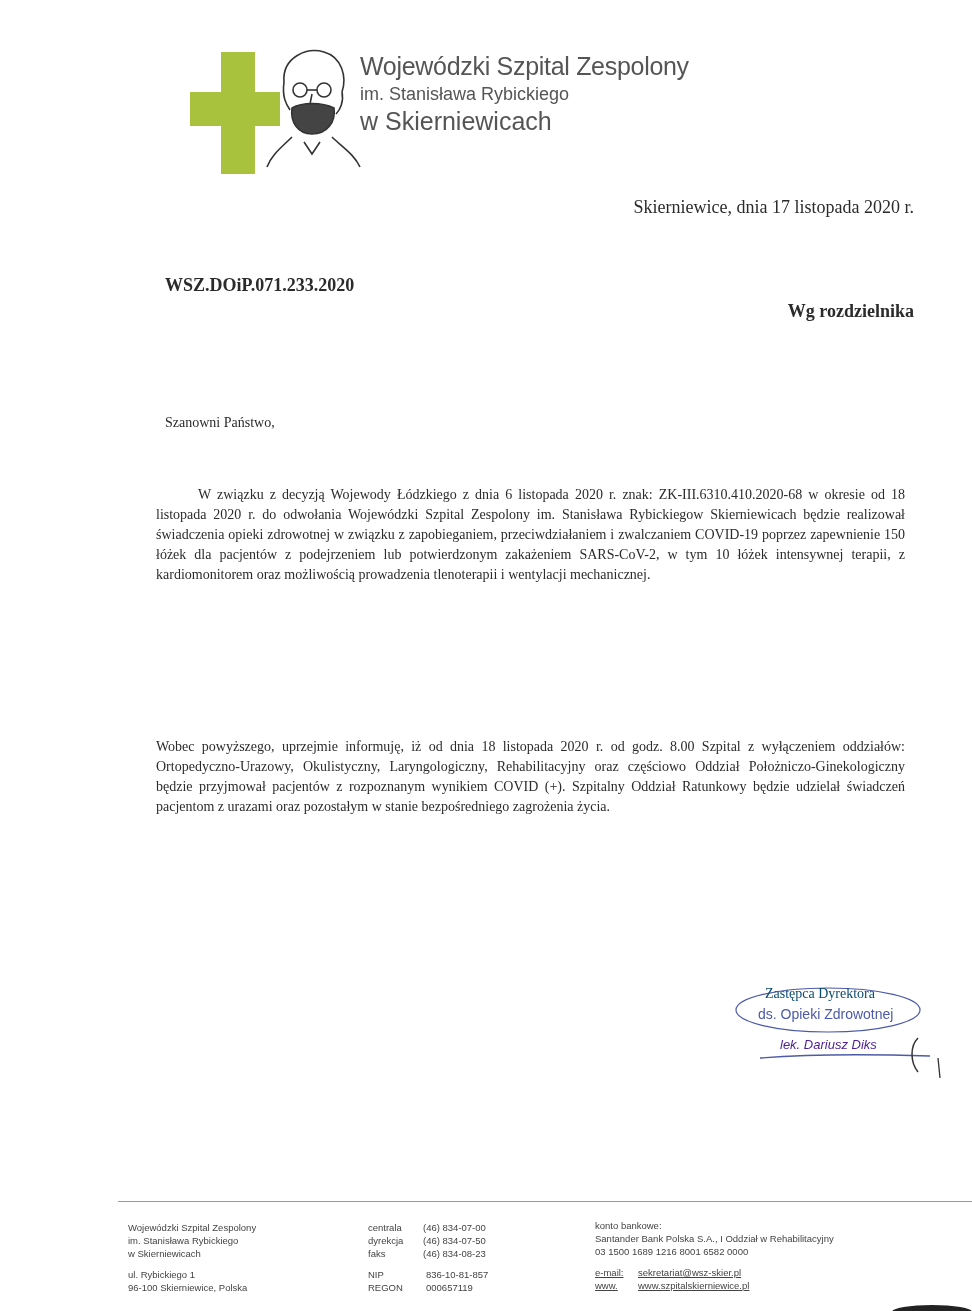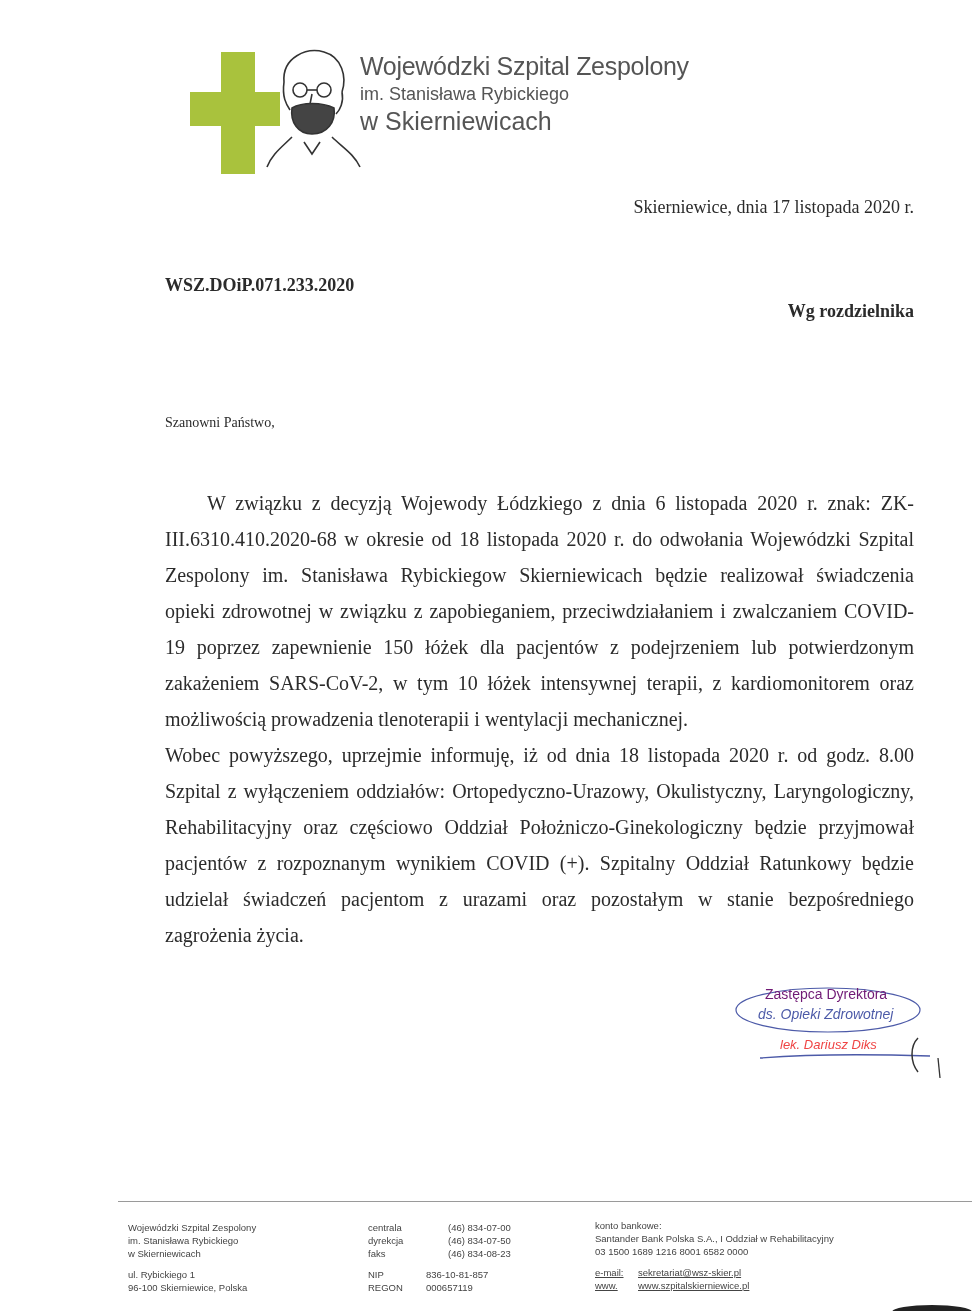--- a/index.html
+++ b/index.html
@@ -13,38 +13,38 @@
   .portrait { position:absolute; left:262px; top:42px; width:100px; height:130px; }
   .org-title { position:absolute; left:360px; top:52px; font-size:25px; color:#555; font-family:"Liberation Sans","DejaVu Sans",sans-serif; letter-spacing:-0.3px; white-space:nowrap; }
   .org-sub { position:absolute; left:360px; top:84px; font-size:18px; color:#555; font-family:"Liberation Sans","DejaVu Sans",sans-serif; white-space:nowrap; }
   .org-city { position:absolute; left:360px; top:107px; font-size:25px; color:#555; font-family:"Liberation Sans","DejaVu Sans",sans-serif; white-space:nowrap; }
 
   .place-date { position:absolute; right:58px; top:197px; font-size:18px; white-space:nowrap; }
   .ref-number { position:absolute; left:165px; top:275px; font-size:18px; white-space:nowrap;font-weight:bold; }
   .recipient { position:absolute; right:58px; top:301px; font-size:18px; font-weight:bold; white-space:nowrap;text-align:right; }
   .salutation { position:absolute; left:165px; top:415px; font-size:14px; white-space:nowrap; }
 
-  .para { position:absolute; left:165px; width:749px; font-size:20px; line-height:36px; text-align:justify; }
+  .para { position:absolute; left:156px; width:749px; font-size:14px; line-height:20px; text-align:justify; }
   .para1 { top:485px; text-indent:42px; }
   .para2 { top:737px; }
   .bold { font-weight:normal; }
 
   
   .stamp { position:absolute; left:730px; top:980px; width:230px; height:110px; }
-  .stamp-line1 { position:absolute; left:765px; top:986px; font-size:14px; color:#701a75; font-family:Liberation Sans, sans-serif; white-space:nowrap; }
-  .stamp-line2 { position:absolute; left:758px; top:1006px; font-size:14px; color:#4c5aa8; font-family:"Liberation Sans","DejaVu Sans",sans-serif; white-space:nowrap;font-style:italic; }
-  .stamp-name { position:absolute; left:780px; top:1037px; font-size:13px; color:#ef4444; font-style:italic; font-family:"Liberation Sans","DejaVu Sans",sans-serif; white-space:nowrap; }
+  .stamp-line1 { position:absolute; left:765px; top:986px; font-size:14px; color:#0c4a6e; font-family:Liberation Serif, serif; white-space:nowrap; }
+  .stamp-line2 { position:absolute; left:758px; top:1006px; font-size:14px; color:#4c5aa8; font-family:"Liberation Sans","DejaVu Sans",sans-serif; white-space:nowrap; }
+  .stamp-name { position:absolute; left:780px; top:1037px; font-size:13px; color:#4c1d95; font-style:italic; font-family:"Liberation Sans","DejaVu Sans",sans-serif; white-space:nowrap; }
 
   
   .footer-rule { position:absolute; left:118px; top:1201px; width:854px; height:1px; background:#9a9a9a; }
   .footer-text { position:absolute; font-size:9.5px; color:#444; font-family:"Liberation Sans","DejaVu Sans",sans-serif; line-height:13px; white-space:nowrap; }
   .f-col1 { left:128px; top:1221px; }
   .f-col1b { left:128px; top:1268px; }
   .f-col2 { left:368px; top:1221px; }
-  .f-col2v { left:448px; top:1221px; }
+  .f-col2v { left:423px; top:1221px; }
   .f-col2b { left:368px; top:1268px; }
   .f-col2bv { left:426px; top:1268px; }
   .f-col3 { left:595px; top:1219px; }
   .f-col3b { left:595px; top:1266px;text-decoration:underline; }
   .f-col3bv { left:638px; top:1266px;text-decoration:underline; }
   .footer-text div { height:13px; }
   .corner-blob { position:absolute; right:0; bottom:-8px; width:80px; height:14px; border-radius:50% 50% 0 0; background:#222; }
 </style>
 </head>
 <body>

